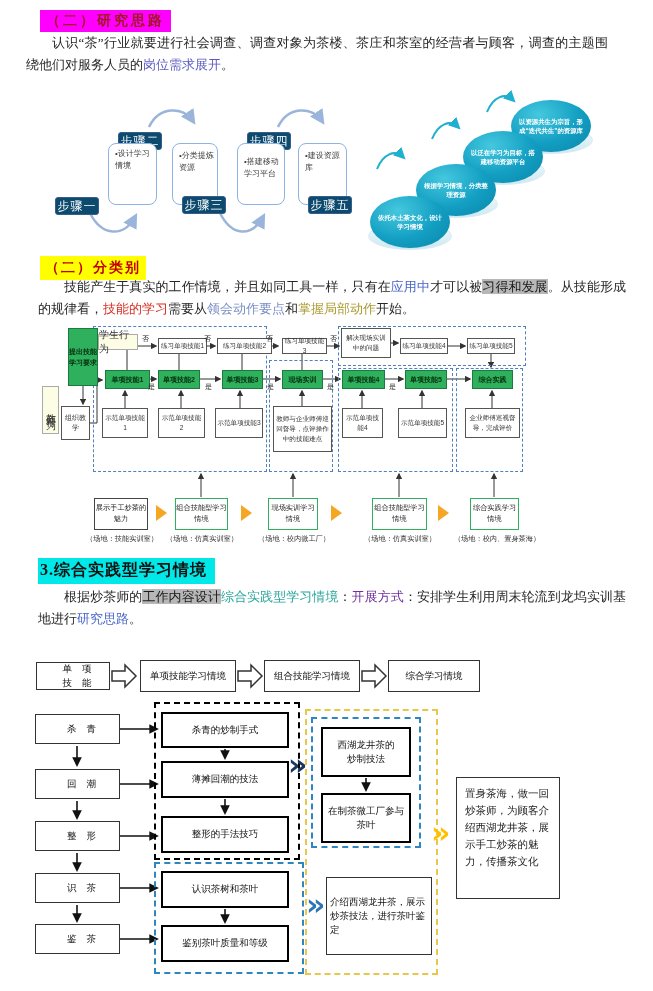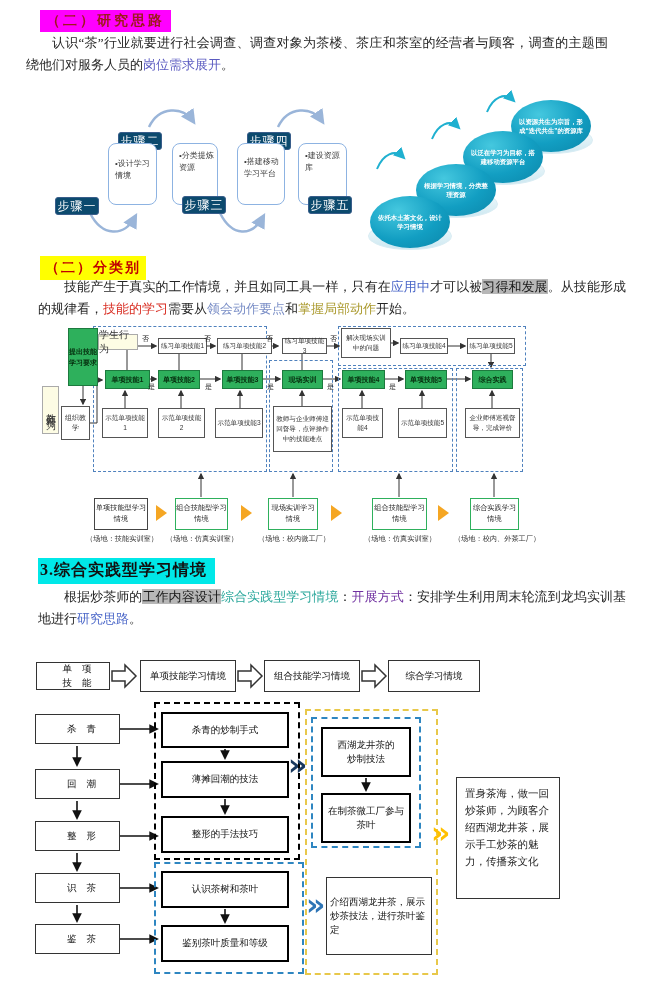--- a/index.html
+++ b/index.html
@@ -131,21 +131,21 @@
       <path d="M238,671 h13 v-6 l11,11 l-11,11 v-6 h-13 z"></path>
       <path d="M362,671 h13 v-6 l11,11 l-11,11 v-6 h-13 z"></path>
     </g>
   </svg>
 
   <span class="abs h1" style="left:40px;top:10px;">（二）研究思路</span>
   <div class="abs para" style="left:26px;top:32px;width:582px;"><span>认识“茶”行业就要进行社会调查、调查对象为茶楼、茶庄和茶室的经营者与顾客，调查的主题围绕他们对服务人员的</span><span class="c-blue2">岗位需求展开</span><span>。</span></div>
 
   <div class="abs steplab" style="left:55px;top:197px;width:42px;height:16px;">步骤一</div>
   <div class="abs steplab" style="left:118px;top:132px;width:42px;height:16px;">步骤二</div>
-  <div class="abs stepbox" style="left:108px;top:143px;width:49px;height:62px;padding-top:14px;">•设计学习情境</div>
+  <div class="abs stepbox" style="left:108px;top:143px;width:49px;height:62px;padding-top:4px;">•设计学习情境</div>
   <div class="abs stepbox" style="left:172px;top:143px;width:46px;height:62px;">•分类提炼资源</div>
   <div class="abs steplab" style="left:182px;top:196px;width:42px;height:16px;">步骤三</div>
   <div class="abs steplab" style="left:247px;top:132px;width:42px;height:16px;">步骤四</div>
   <div class="abs stepbox" style="left:237px;top:143px;width:48px;height:62px;padding-top:12px;">•搭建移动学习平台</div>
   <div class="abs stepbox" style="left:298px;top:143px;width:49px;height:62px;">•建设资源库</div>
   <div class="abs steplab" style="left:308px;top:196px;width:42px;height:16px;">步骤五</div>
 
   <div class="abs saucer" style="left:509px;top:126px;width:84px;height:28px;"></div>
   <div class="abs ell" style="left:511px;top:100px;width:80px;height:52px;">以资源共生为宗旨，形成“迭代共生”的资源库</div>
   <div class="abs saucer" style="left:461px;top:157px;width:84px;height:28px;"></div>
@@ -195,34 +195,34 @@
   <span class="abs tag" style="left:142px;top:334px;">否</span>
   <span class="abs tag" style="left:204px;top:334px;">否</span>
   <span class="abs tag" style="left:266px;top:334px;">否</span>
   <span class="abs tag" style="left:330px;top:334px;">否</span>
   <span class="abs tag" style="left:148px;top:382px;">是</span>
   <span class="abs tag" style="left:205px;top:382px;">是</span>
   <span class="abs tag" style="left:267px;top:382px;">是</span>
   <span class="abs tag" style="left:327px;top:382px;">是</span>
   <span class="abs tag" style="left:389px;top:382px;">是</span>
 
-  <div class="abs box sit" style="left:94px;top:498px;width:54px;height:32px;">单项技能型学习情境</div>
+  <div class="abs box sit" style="left:94px;top:498px;width:54px;height:32px;">展示手工炒茶的魅力</div>
   <div class="abs tri" style="left:156px;top:505px;"></div>
   <div class="abs box sit" style="left:175px;top:498px;width:53px;height:32px;border:1.5px solid #2eb05c;">组合技能型学习情境</div>
   <div class="abs tri" style="left:241px;top:505px;"></div>
   <div class="abs box sit" style="left:268px;top:498px;width:50px;height:32px;border:1.5px solid #2eb05c;">现场实训学习情境</div>
   <div class="abs tri" style="left:331px;top:505px;"></div>
   <div class="abs box sit" style="left:372px;top:498px;width:55px;height:32px;border:1.5px solid #2eb05c;">组合技能型学习情境</div>
   <div class="abs tri" style="left:438px;top:505px;"></div>
   <div class="abs box sit" style="left:470px;top:498px;width:49px;height:32px;border:1.5px solid #2eb05c;">综合实践学习情境</div>
   <div class="abs cap" style="left:79px;top:534px;width:86px;">（场地：技能实训室）</div>
   <div class="abs cap" style="left:165px;top:534px;width:74px;">（场地：仿真实训室）</div>
   <div class="abs cap" style="left:258px;top:534px;width:72px;">（场地：校内微工厂）</div>
   <div class="abs cap" style="left:363px;top:534px;width:74px;">（场地：仿真实训室）</div>
-  <div class="abs cap" style="left:452px;top:534px;width:90px;">（场地：校内、外茶工厂）</div>
+  <div class="abs cap" style="left:452px;top:534px;width:90px;">（场地：校内、置身茶海）</div>
 
   <span class="abs h3" style="left:38px;top:558px;">3.综合实践型学习情境</span>
   <div class="abs para" style="left:38px;top:586px;width:588px;"><span>根据炒茶师的</span><span class="bg-gray">工作内容设计</span><span class="c-teal">综合实践型学习情境</span><span>：</span><span class="c-purple">开展方式</span><span>：安排学生利用周末轮流到龙坞实训基地进行</span><span class="c-blue">研究思路</span><span>。</span></div>
 
   <div class="abs fbox spread" style="left:36px;top:662px;width:74px;height:28px;">单项技能</div>
   <div class="abs fbox" style="left:140px;top:660px;width:96px;height:32px;">单项技能学习情境</div>
   <div class="abs fbox" style="left:264px;top:660px;width:96px;height:32px;">组合技能学习情境</div>
   <div class="abs fbox" style="left:388px;top:660px;width:92px;height:32px;">综合学习情境</div>
 
   <div class="abs fbox spread" style="left:35px;top:714px;width:85px;height:30px;">杀青</div>

